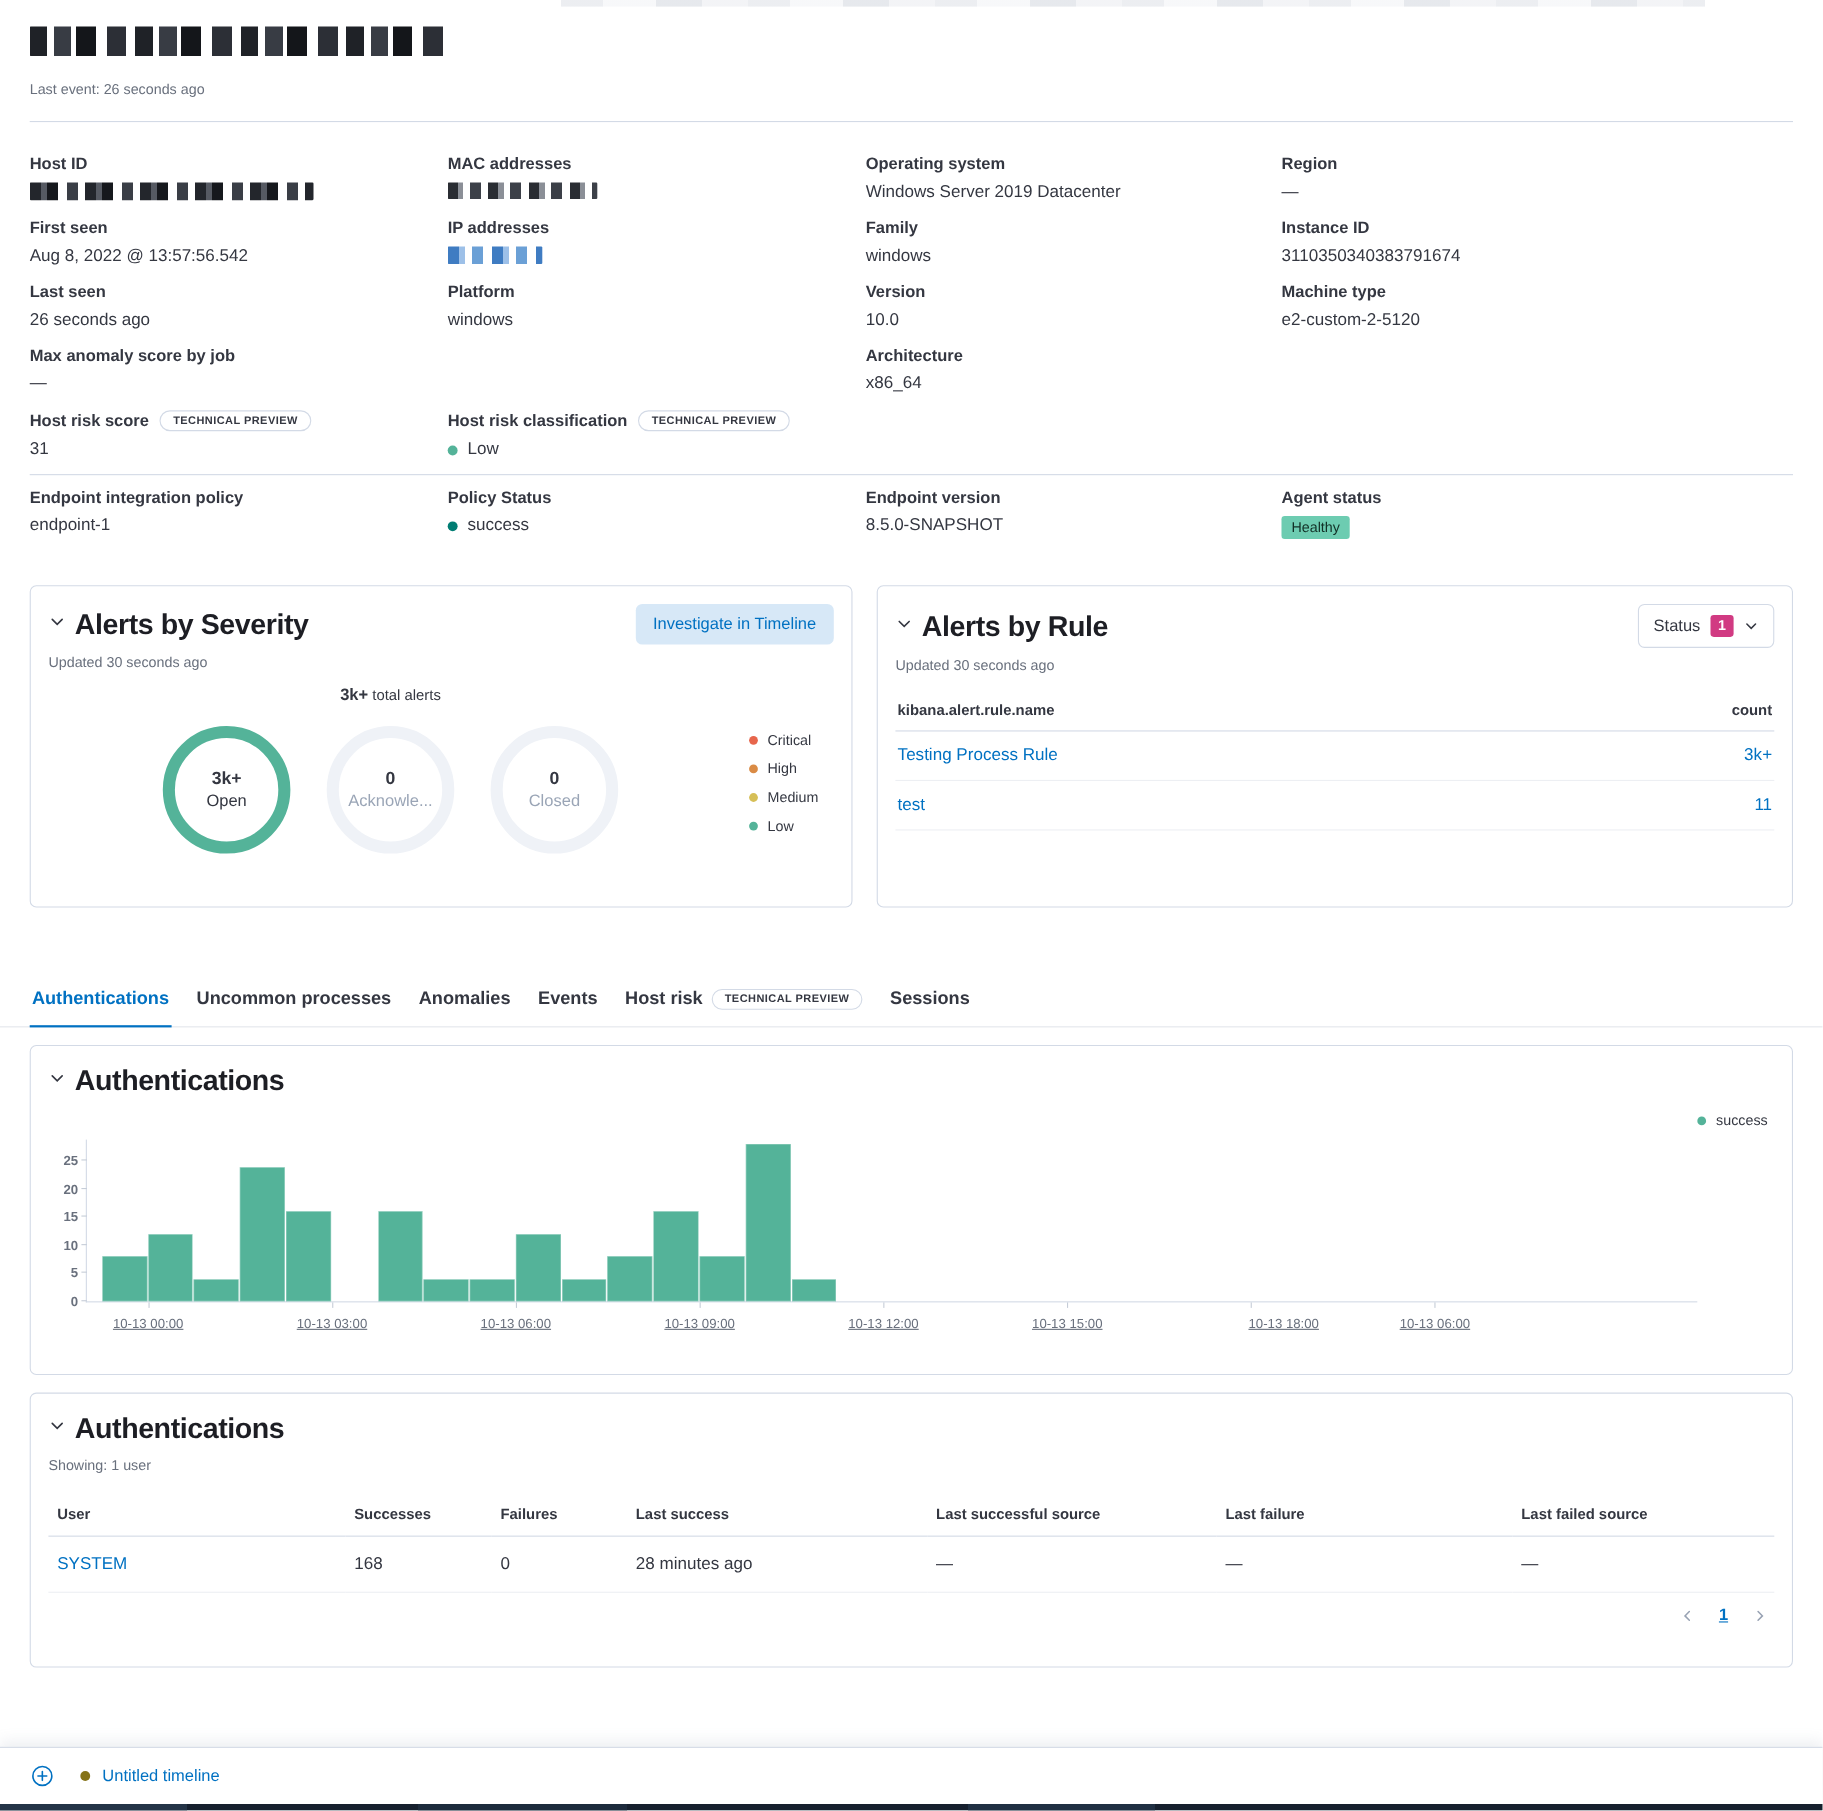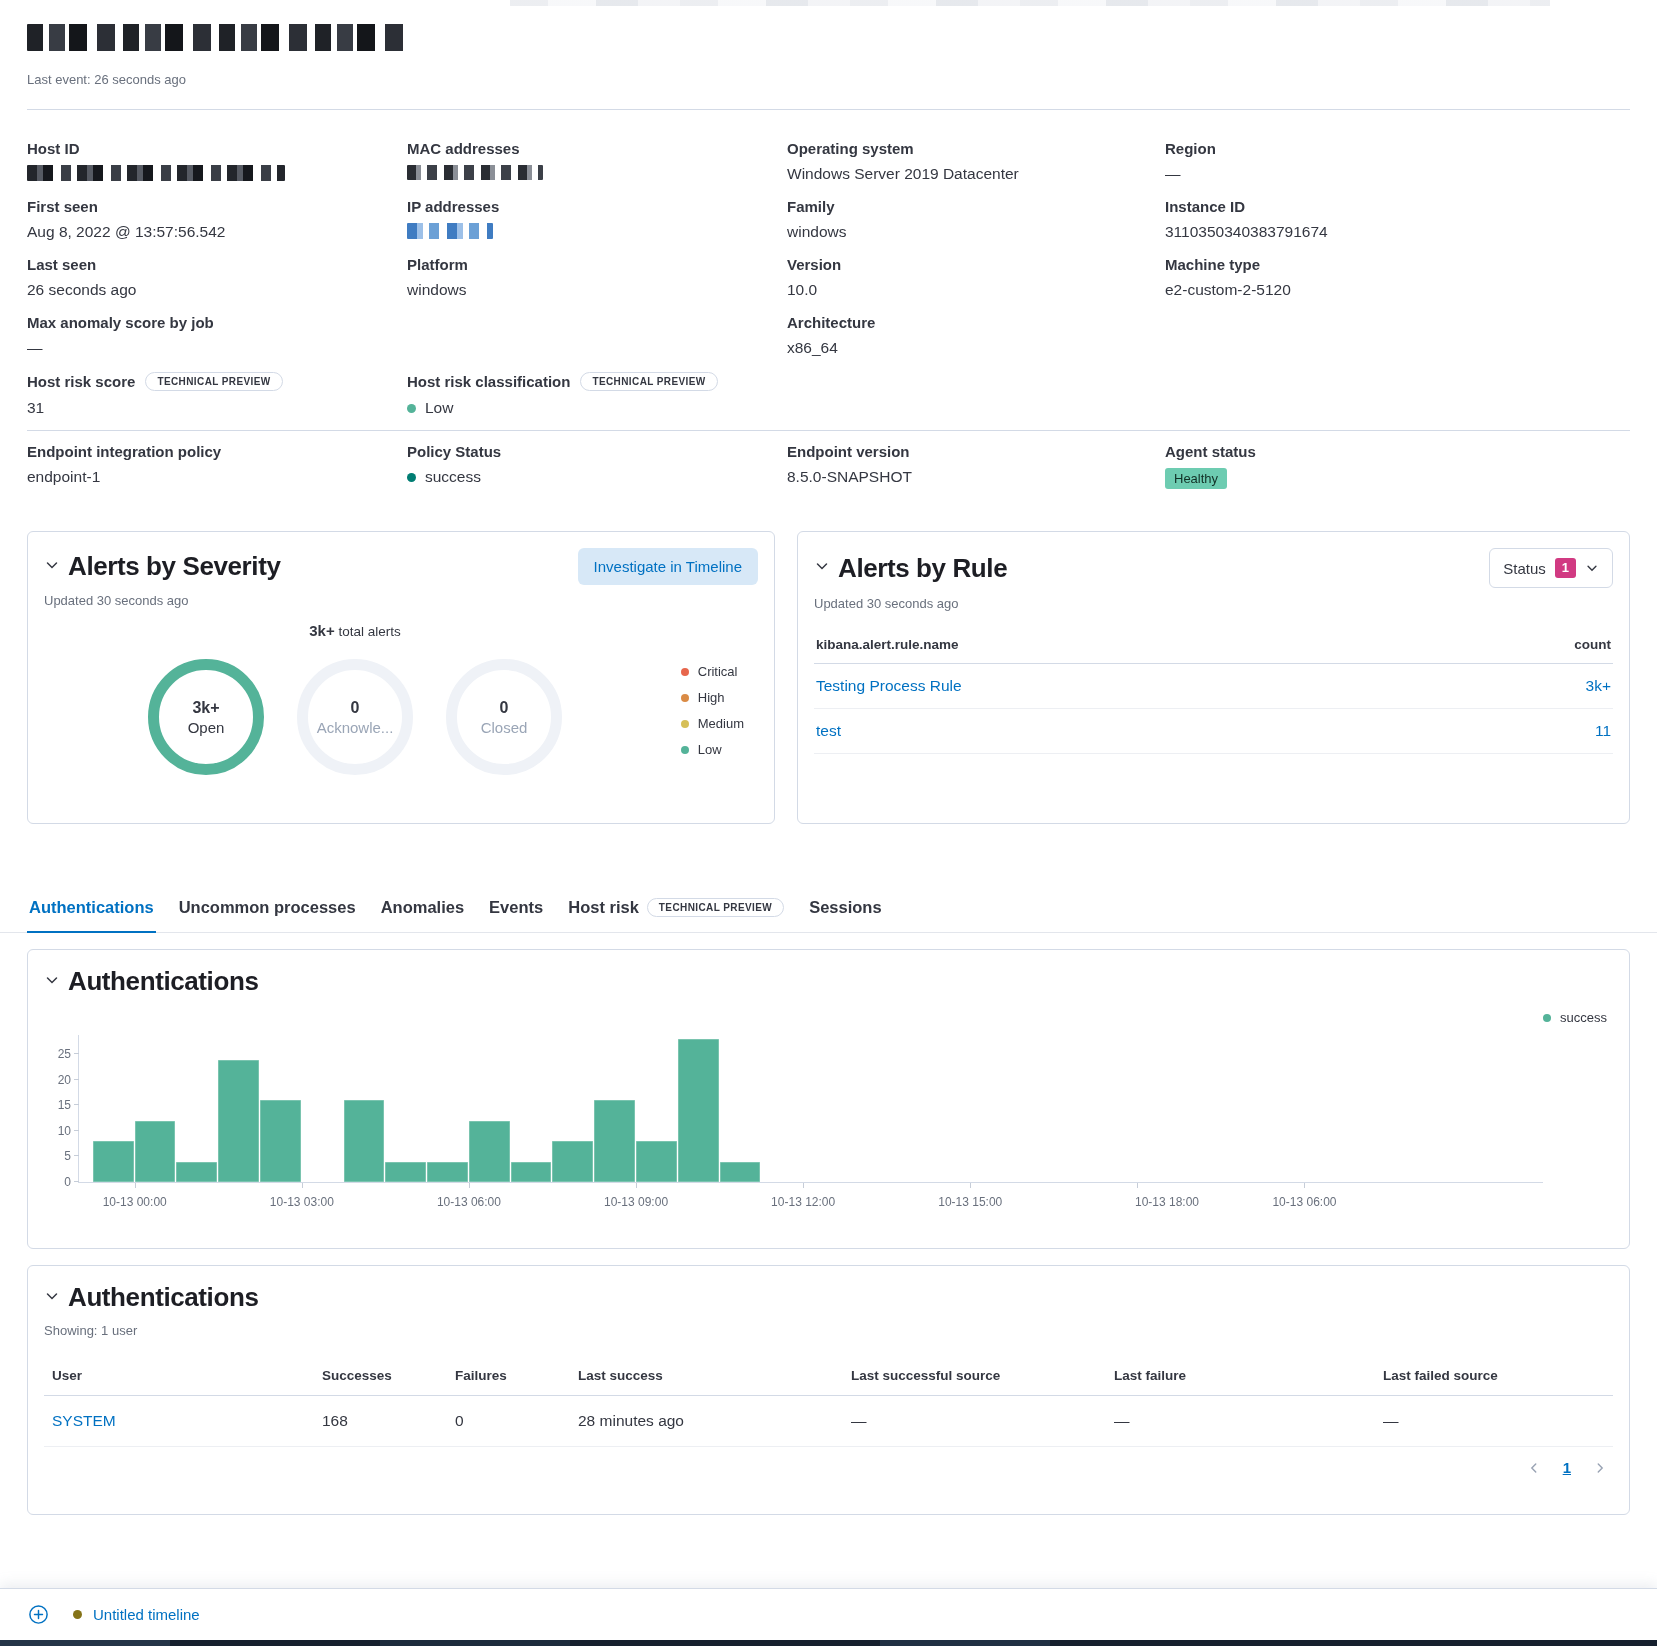--- a/index.html
+++ b/index.html
@@ -81,24 +81,24 @@
   .tab{display:inline-flex;align-items:center;gap:8px;font-size:16.5px;font-weight:600;color:var(--text);
     padding:0 2px 14px 2px;border-bottom:2px solid rgba(0,0,0,0);cursor:pointer;white-space:nowrap;margin-bottom:-1px;}
   .tab.active{color:var(--blue);border-bottom-color:var(--blue);}
 
   
   .panel-chart{margin:16px 27px 0 27px;height:300px;position:relative;}
   .chart-legend{position:absolute;right:22px;top:60px;display:flex;align-items:center;font-size:13px;color:var(--text);}
   .chart-legend .dot{width:8px;height:8px;}
   .plot{position:relative;margin:38px 0 0 34px;width:1465px;height:148px;border-left:1px solid var(--border);border-bottom:1px solid var(--border);}
   .bar{position:absolute;bottom:0;background:#54B399;box-shadow:inset 0 0 0 0.5px rgba(255,255,255,.45);}
-  .ylab{position:absolute;left:-34px;width:26px;text-align:right;font-size:12px;color:var(--subtle);}
+  .ylab{position:absolute;left:-34px;width:26px;text-align:right;font-size:12px;color:var(--subtle);font-weight:bold;}
   .ytick{position:absolute;left:-5px;width:5px;height:1px;background:#c6cdd8;}
   .xtick{position:absolute;width:1px;height:5px;background:#c6cdd8;}
-  .xlab{position:absolute;transform:translateX(-50%);font-size:12px;color:var(--subtle);white-space:nowrap;}
+  .xlab{position:absolute;transform:translateX(-50%);font-size:12px;color:var(--subtle);white-space:nowrap;text-decoration:underline;}
 
   
   .panel-table{margin:16px 27px 0 27px;min-height:250px;}
   .showing{font-size:13px;color:var(--subtle);margin-top:10px;}
   table.auth{width:100%;border-collapse:collapse;margin-top:24px;}
   table.auth th{text-align:left;font-size:13.5px;font-weight:700;color:var(--text);padding:6px 8px 12px 8px;border-bottom:1px solid var(--border);}
   table.auth td{font-size:15.5px;color:var(--text);padding:16px 8px;border-bottom:1px solid var(--row-border);}
   table.auth a{color:var(--blue);text-decoration:none;}
   .pagination{display:flex;justify-content:flex-end;align-items:center;gap:22px;margin-top:12px;padding-right:6px;}
   .page-num{font-size:15px;font-weight:700;color:var(--blue);text-decoration:underline;cursor:pointer;}

